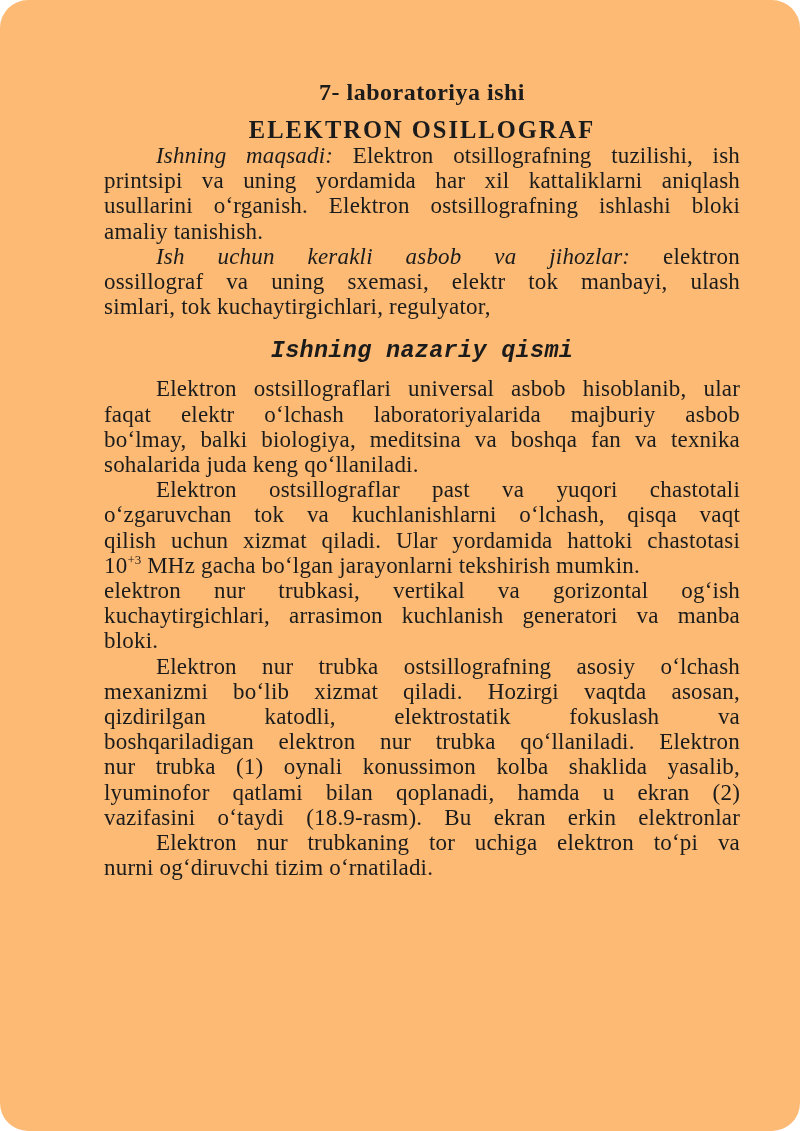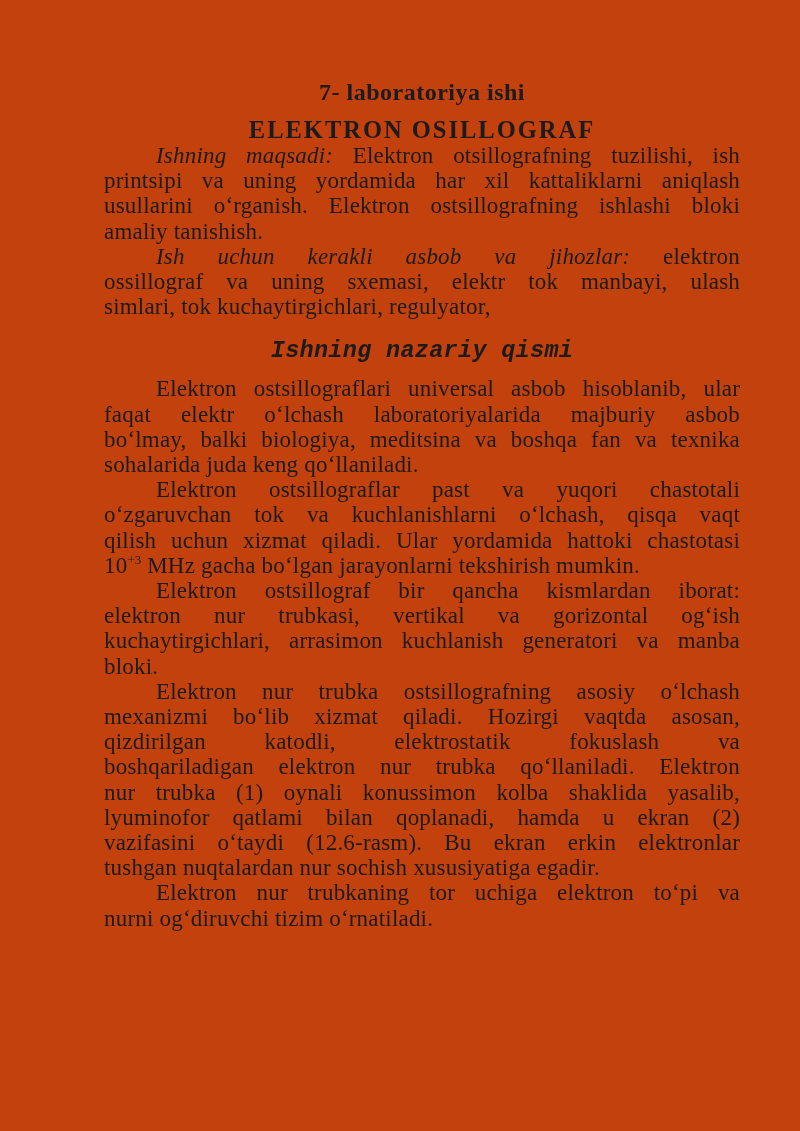--- a/index.html
+++ b/index.html
@@ -3,21 +3,21 @@
 <meta charset="utf-8">
 <style>
   html, body { margin: 0; padding: 0; }
   body {
     width: 800px; height: 1131px;
     background: #ffffff;
     font-family: "Liberation Serif", "DejaVu Serif", serif;
     color: #1b1b1b;
     overflow: hidden;
   }
-  .page { position: relative; width: 800px; height: 1131px; background: #c2410c; }
+  .page { position: relative; width: 800px; height: 1131px; background: #fdba74; border-radius: 28px; }
   .content { position: absolute; left: 104px; top: 80px; width: 636px; }
 
   .title-lab {
     text-align: center; font-weight: bold;
     font-size: 24px; line-height: 24px; margin-bottom: 13px;
     letter-spacing: 0.5px;
   }
   .title-main {
     text-align: center; font-weight: bold;
     font-size: 24.5px; line-height: 26px; 
@@ -73,35 +73,33 @@
     </section>
 
     <section>
       <div class="line first">Elektron ostsillograflar past va yuqori chastotali</div>
       <div class="line">o‘zgaruvchan tok va kuchlanishlarni o‘lchash, qisqa vaqt</div>
       <div class="line">qilish uchun xizmat qiladi. Ular yordamida hattoki chastotasi</div>
       <div class="line last"><span>10</span><sup class="exp">+3</sup><span> MHz gacha bo‘lgan jarayonlarni tekshirish mumkin.</span></div>
     </section>
 
     <section>
-      <div class="line first">Elektron ostsillograf bir qancha kismlardan iborat:</div>
       <div class="line">elektron nur trubkasi, vertikal va gorizontal og‘ish</div>
       <div class="line">kuchaytirgichlari, arrasimon kuchlanish generatori va manba</div>
       <div class="line last">bloki.</div>
     </section>
 
     <section>
       <div class="line first">Elektron nur trubka ostsillografning asosiy o‘lchash</div>
       <div class="line">mexanizmi bo‘lib xizmat qiladi. Hozirgi vaqtda asosan,</div>
       <div class="line">qizdirilgan katodli, elektrostatik fokuslash va</div>
       <div class="line">boshqariladigan elektron nur trubka qo‘llaniladi. Elektron</div>
       <div class="line">nur trubka (1) oynali konussimon kolba shaklida yasalib,</div>
       <div class="line">lyuminofor qatlami bilan qoplanadi, hamda u ekran (2)</div>
-      <div class="line">vazifasini o‘taydi (12.6-rasm). Bu ekran erkin elektronlar</div>
-      <div class="line last">tushgan nuqtalardan nur sochish xususiyatiga egadir.</div>
+      <div class="line">vazifasini o‘taydi (18.9-rasm). Bu ekran erkin elektronlar</div>
     </section>
 
     <section>
       <div class="line first">Elektron nur trubkaning tor uchiga elektron to‘pi va</div>
       <div class="line last">nurni og‘diruvchi tizim o‘rnatiladi.</div>
     </section>
 
   </div>
 </div>
 

